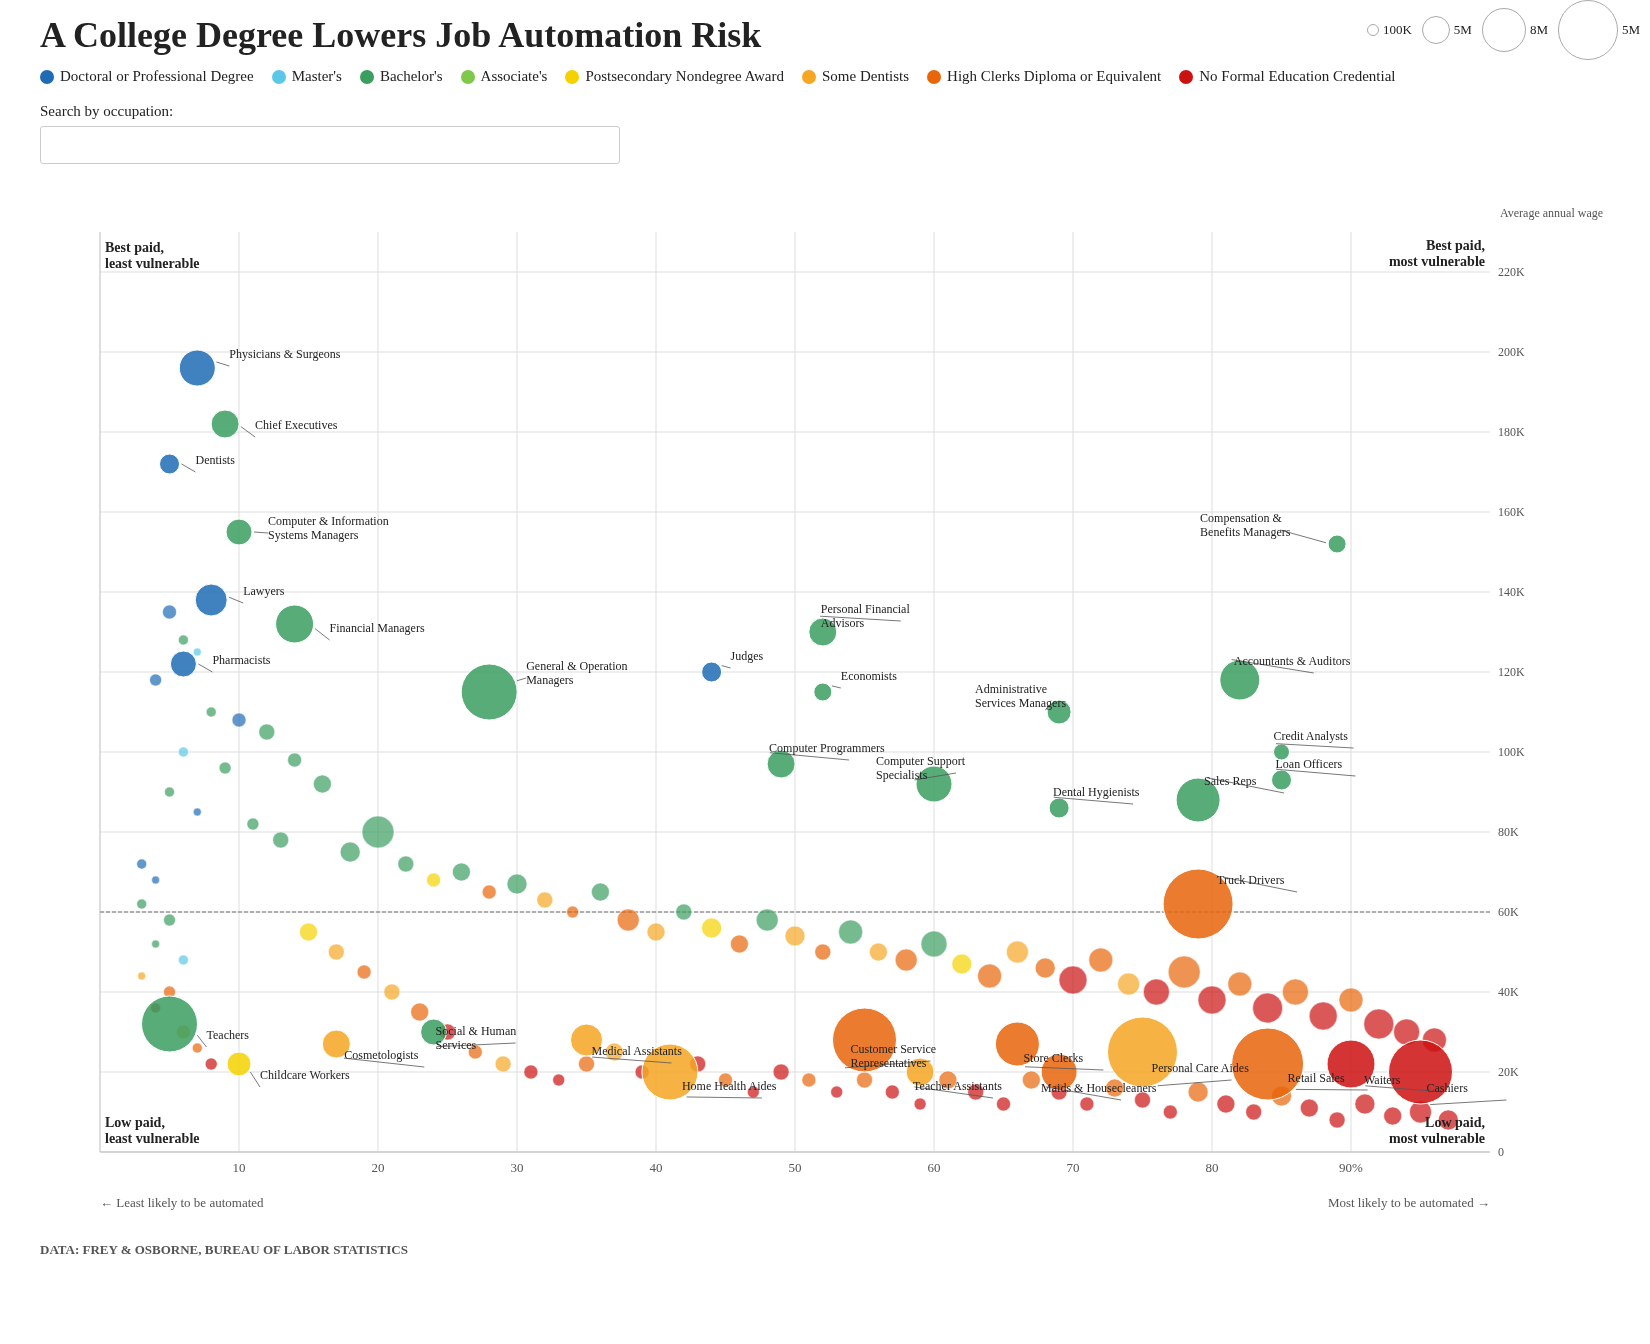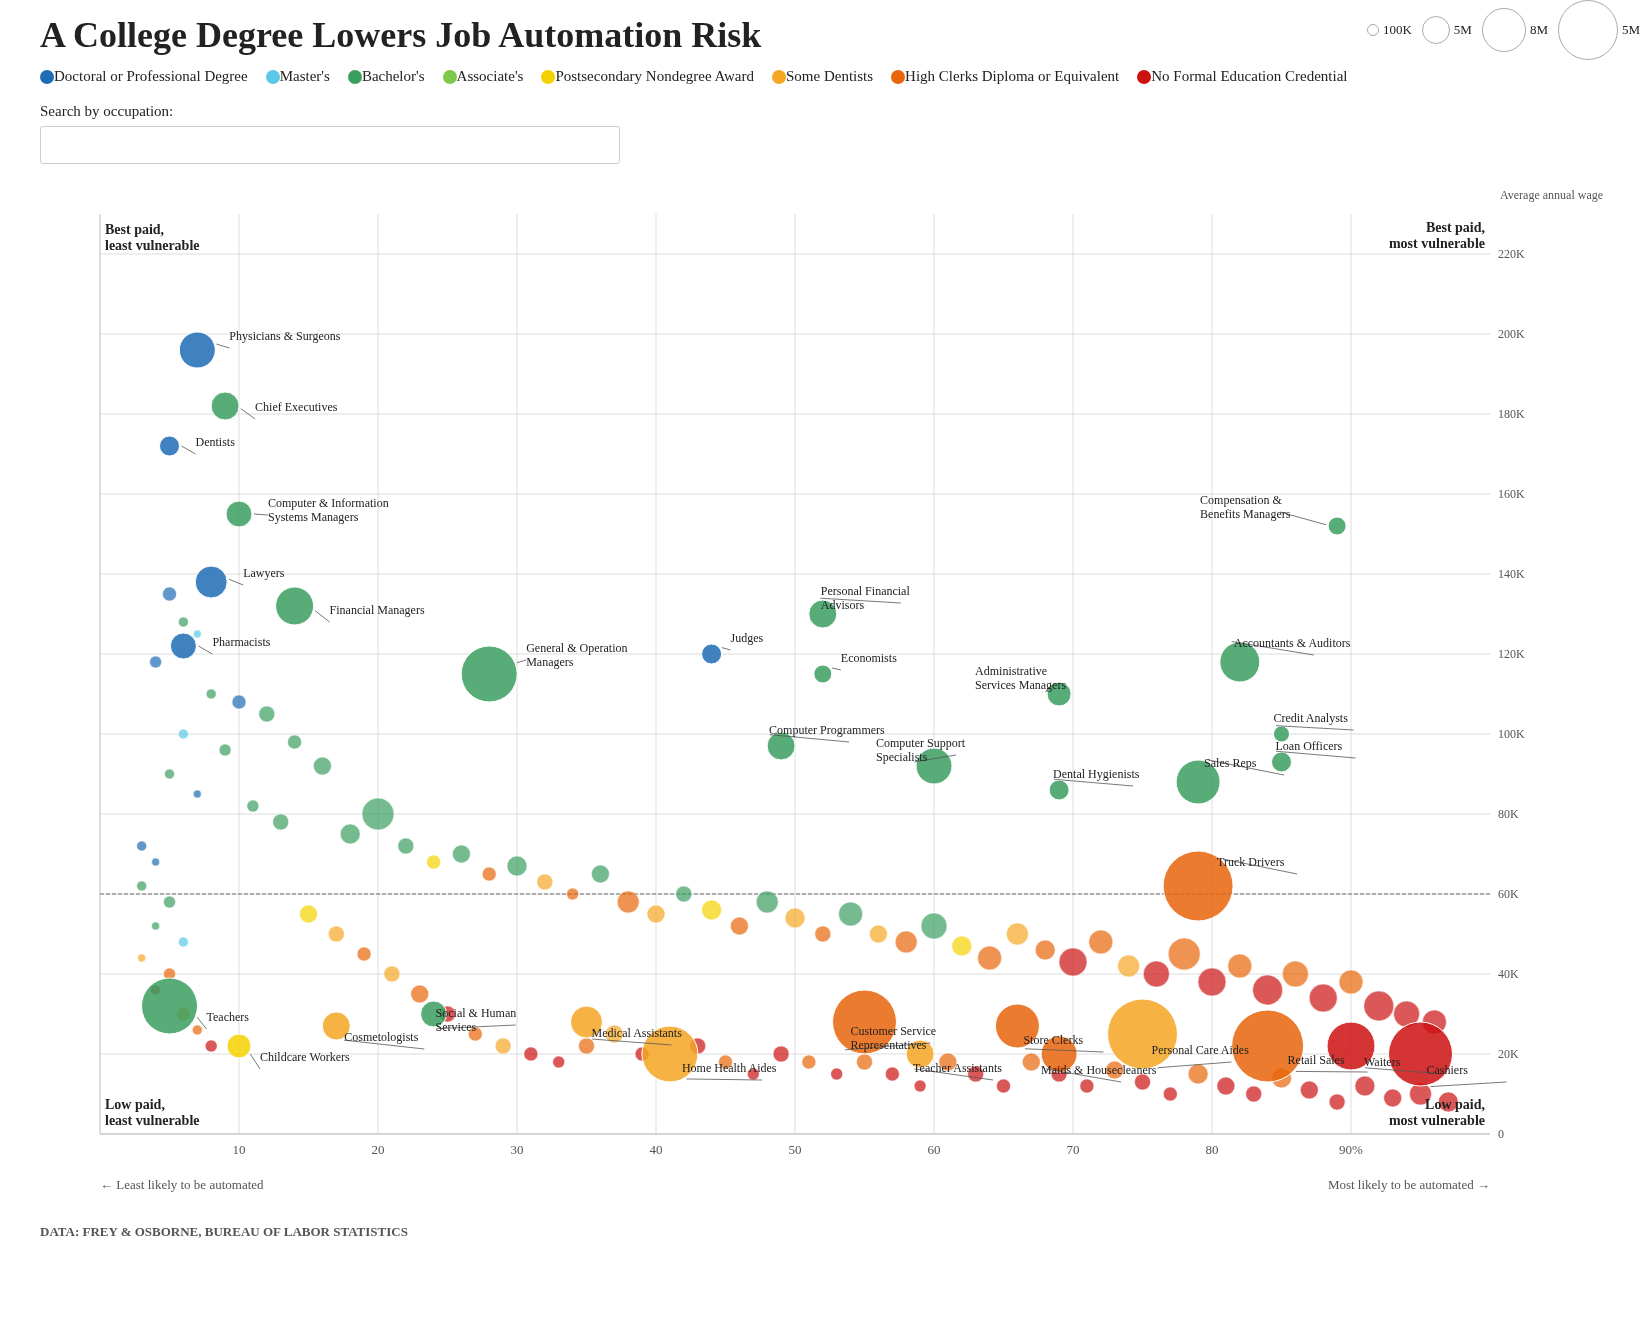--- a/index.html
+++ b/index.html
@@ -1,22 +1,22 @@
 <!DOCTYPE html>
 <html><head>
   <meta charset="utf-8">
   <style>
     * { box-sizing: border-box; margin: 0; padding: 0; }
     body { font-family: 'Georgia', serif; background: #fff; color: #222; width: 1650px; min-height: 1344px; overflow: hidden; }
     #app { padding: 14px 40px 20px 40px; }
     h1 { font-size: 36px; font-weight: 700; margin-bottom: 12px; }
     .legend { display: flex; flex-wrap: wrap; gap: 6px 18px; margin-bottom: 18px; font-size: 15px; }
-    .legend-item { display: flex; align-items: center; gap: 0; }
+    .legend-item { display: flex; align-items: center; gap: 6px; }
     .legend-dot { width: 14px; height: 14px; border-radius: 50%; display: inline-block; }
-    .search-section { }
+    .search-section { margin-bottom: 18px; }
     .search-label { font-size: 15px; margin-bottom: 6px; }
     .search-input { width: 580px; height: 38px; border: 1px solid #ccc; border-radius: 3px; padding: 0 10px; font-size: 15px; }
     .chart-area { position: relative; width: 1570px; height: 1050px; }
     .bubble-size-legend { position: absolute; top: 0; right: 10px; display: flex; align-items: center; gap: 10px; font-size: 13px; }
     .bubble-size-legend span { display: inline-flex; align-items: center; gap: 4px; }
     .size-circle { border: 1px solid #aaa; border-radius: 50%; background: transparent; display: inline-block; }
     svg.chart-svg { position: absolute; top: 0; left: 0; }
     .data-source { font-size: 13px; color: #555; margin-top: 10px; font-weight: bold; }
     .search-row { display: flex; align-items: center; gap: 30px; }
   </style>

